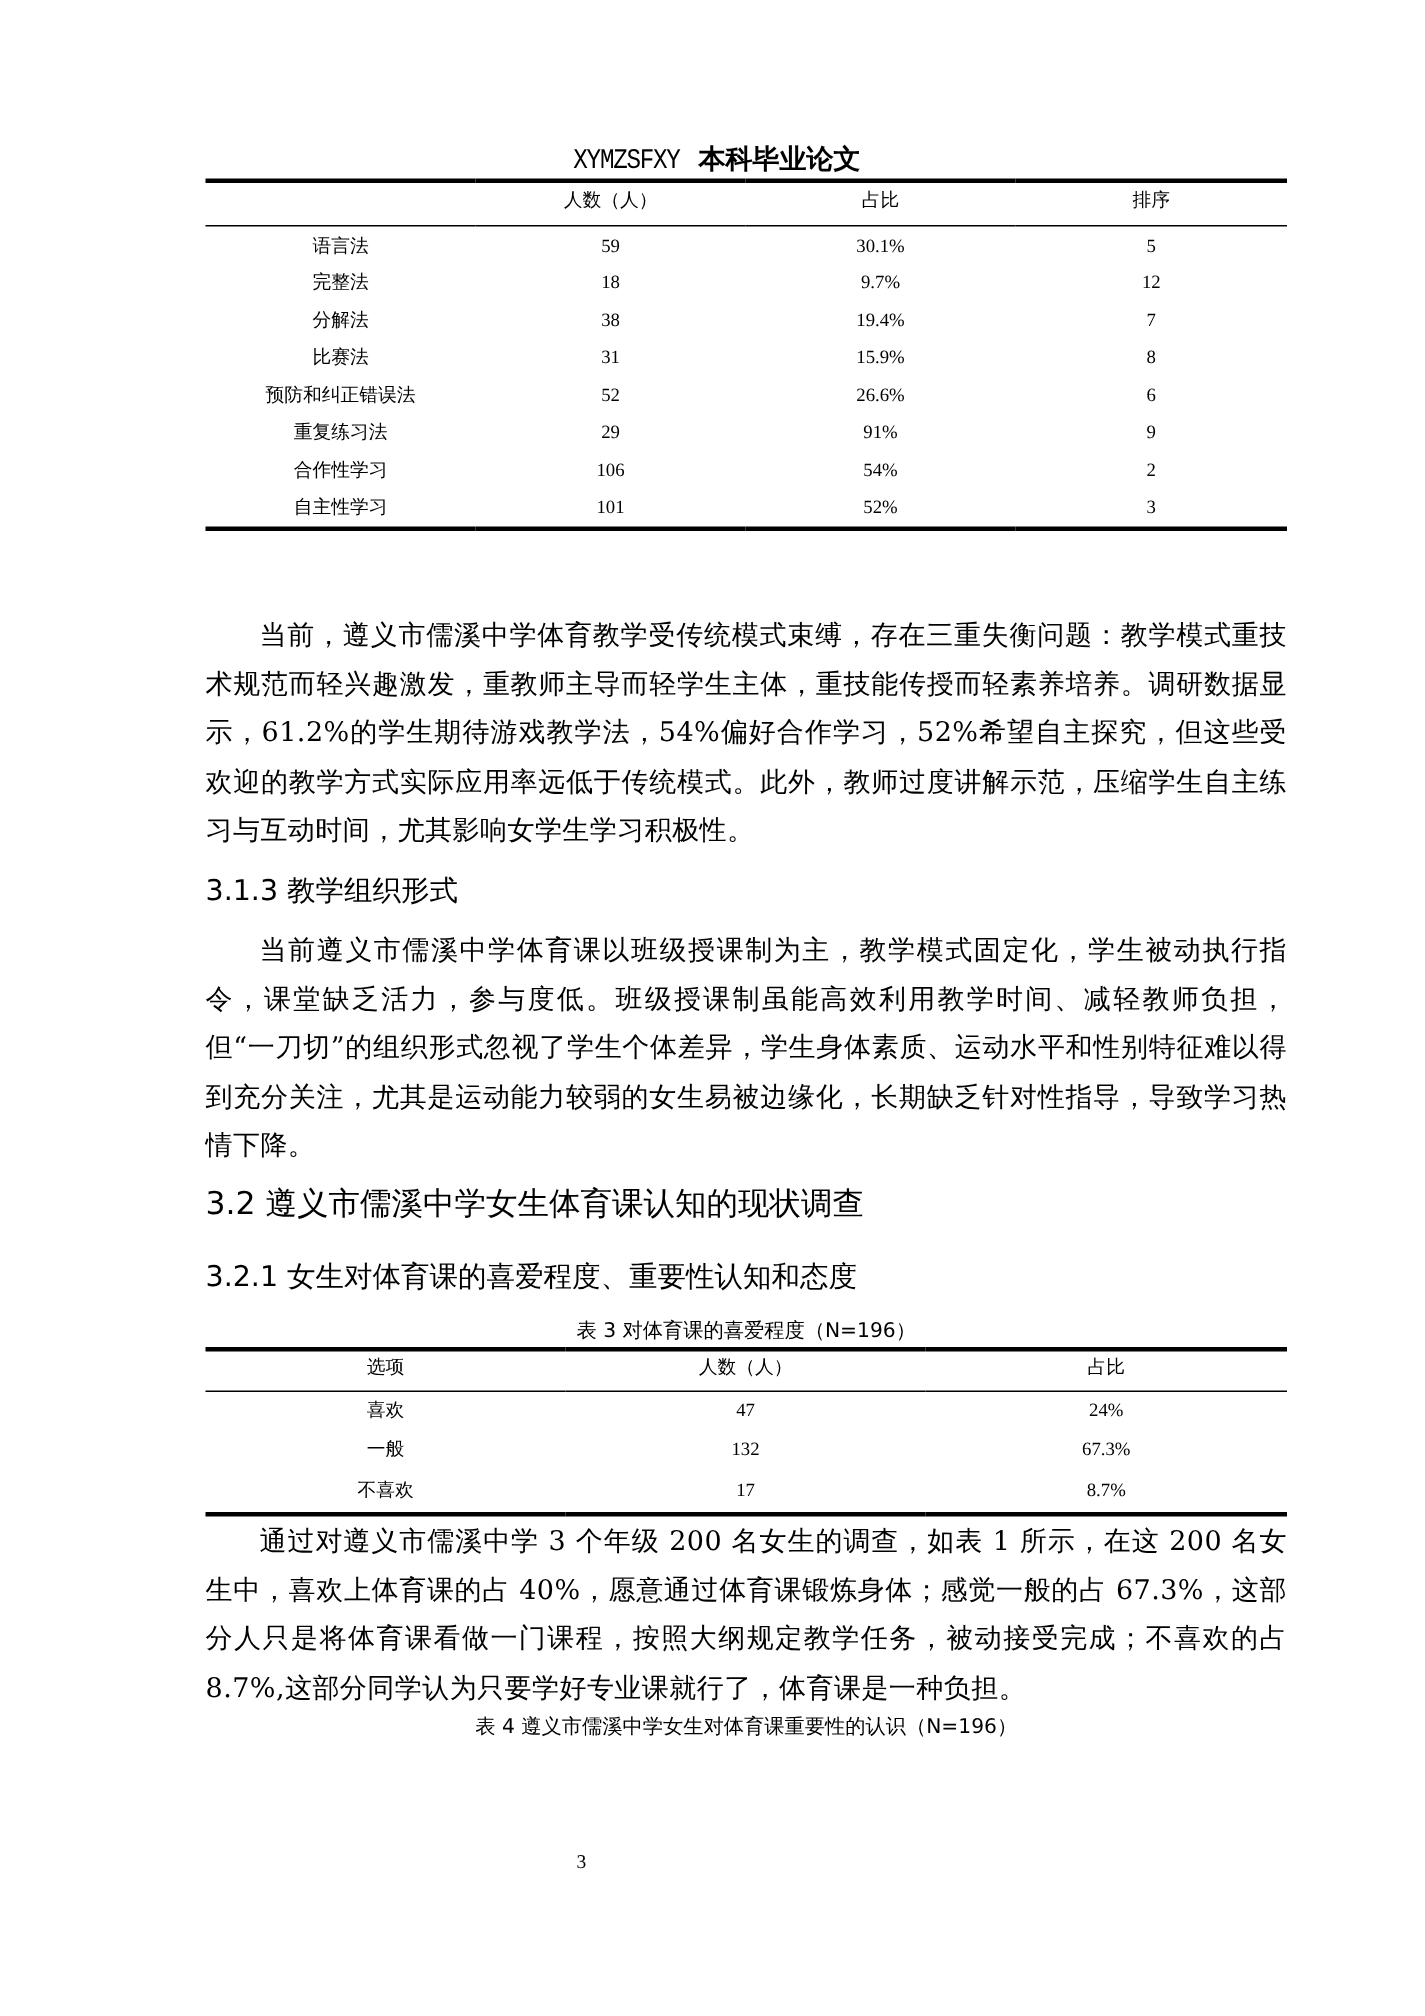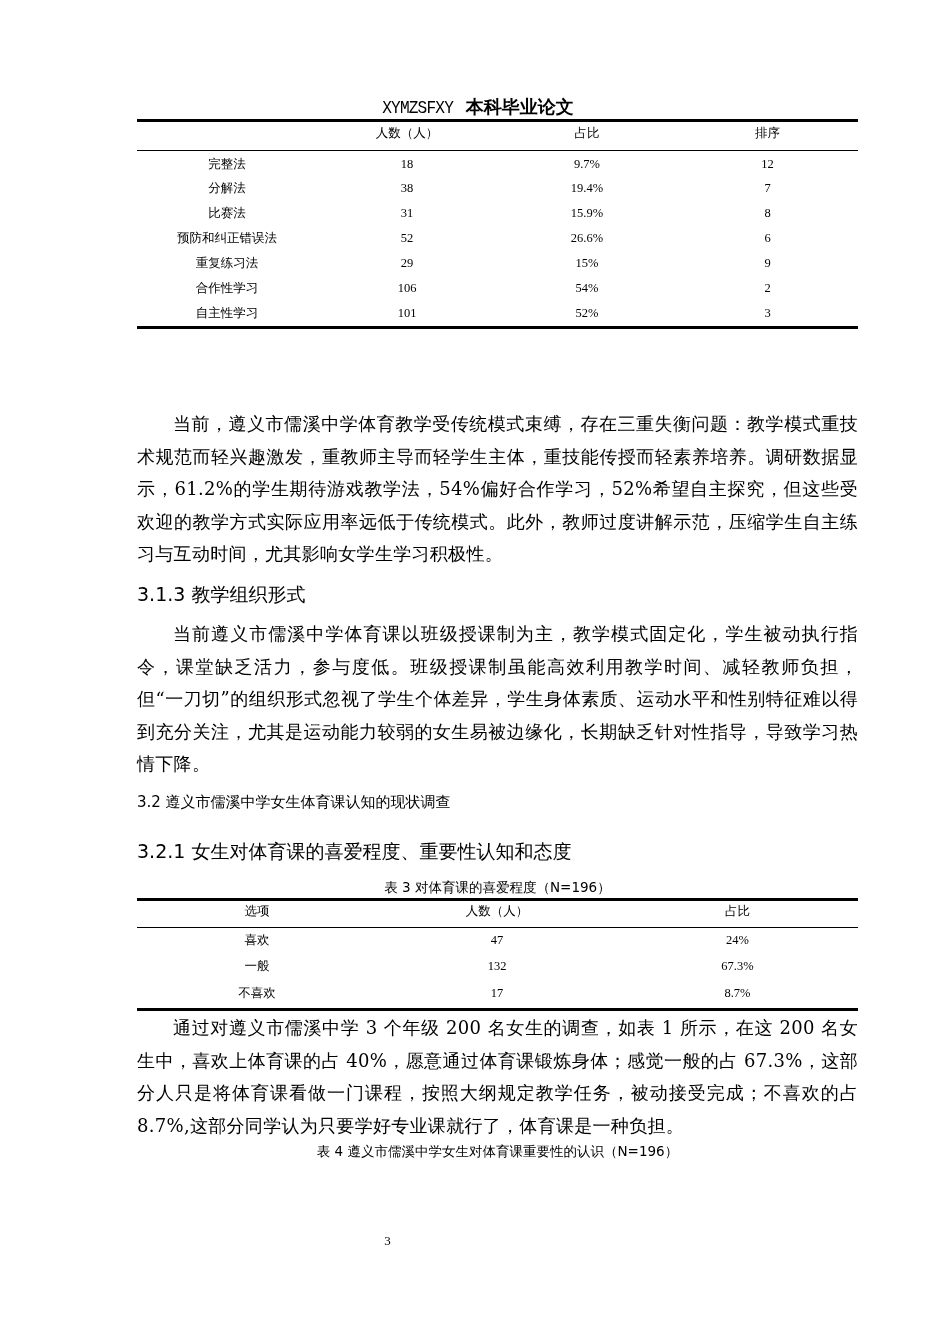--- a/index.html
+++ b/index.html
@@ -64,21 +64,21 @@
       font-family: "DejaVu Serif", "Liberation Serif", serif;
       letter-spacing: 0.3px;
     }
     .heading {
       position: absolute;
       left: 137px;
       font-family: "DejaVu Sans", "Liberation Sans", sans-serif;
       white-space: nowrap;
     }
     .h3 { font-size: 19px; line-height: 24px; }
-    .h2 { font-size: 15px; line-height: 26px; }
+    .h2 { font-size: 21px; line-height: 26px; }
     .caption {
       position: absolute;
       left: 137px; width: 721px;
       text-align: center;
       font-family: "DejaVu Sans", "Liberation Sans", sans-serif;
       font-size: 13.5px;
       line-height: 18px;
     }
     #table-3 { top: 898px; border-top: 3px solid #000; border-bottom: 3px solid #000; }
     #table-3 thead tr { height: 28px; border-bottom: 1px solid #000; }
@@ -109,20 +109,26 @@
   <thead>
     <tr>
       <th class="c1"></th>
       <th class="c2">人数（人）</th>
       <th class="c3">占比</th>
       <th class="c4">排序</th>
     </tr>
   </thead>
   <tbody>
     <tr>
+      <td>语言法</td>
+      <td>59</td>
+      <td>30.1%</td>
+      <td>5</td>
+    </tr>
+    <tr>
       <td>完整法</td>
       <td>18</td>
       <td>9.7%</td>
       <td>12</td>
     </tr>
     <tr>
       <td>分解法</td>
       <td>38</td>
       <td>19.4%</td>
       <td>7</td>
@@ -135,21 +141,21 @@
     </tr>
     <tr>
       <td>预防和纠正错误法</td>
       <td>52</td>
       <td>26.6%</td>
       <td>6</td>
     </tr>
     <tr>
       <td>重复练习法</td>
       <td>29</td>
-      <td>15%</td>
+      <td>91%</td>
       <td>9</td>
     </tr>
     <tr>
       <td>合作性学习</td>
       <td>106</td>
       <td>54%</td>
       <td>2</td>
     </tr>
     <tr>
       <td>自主性学习</td>

